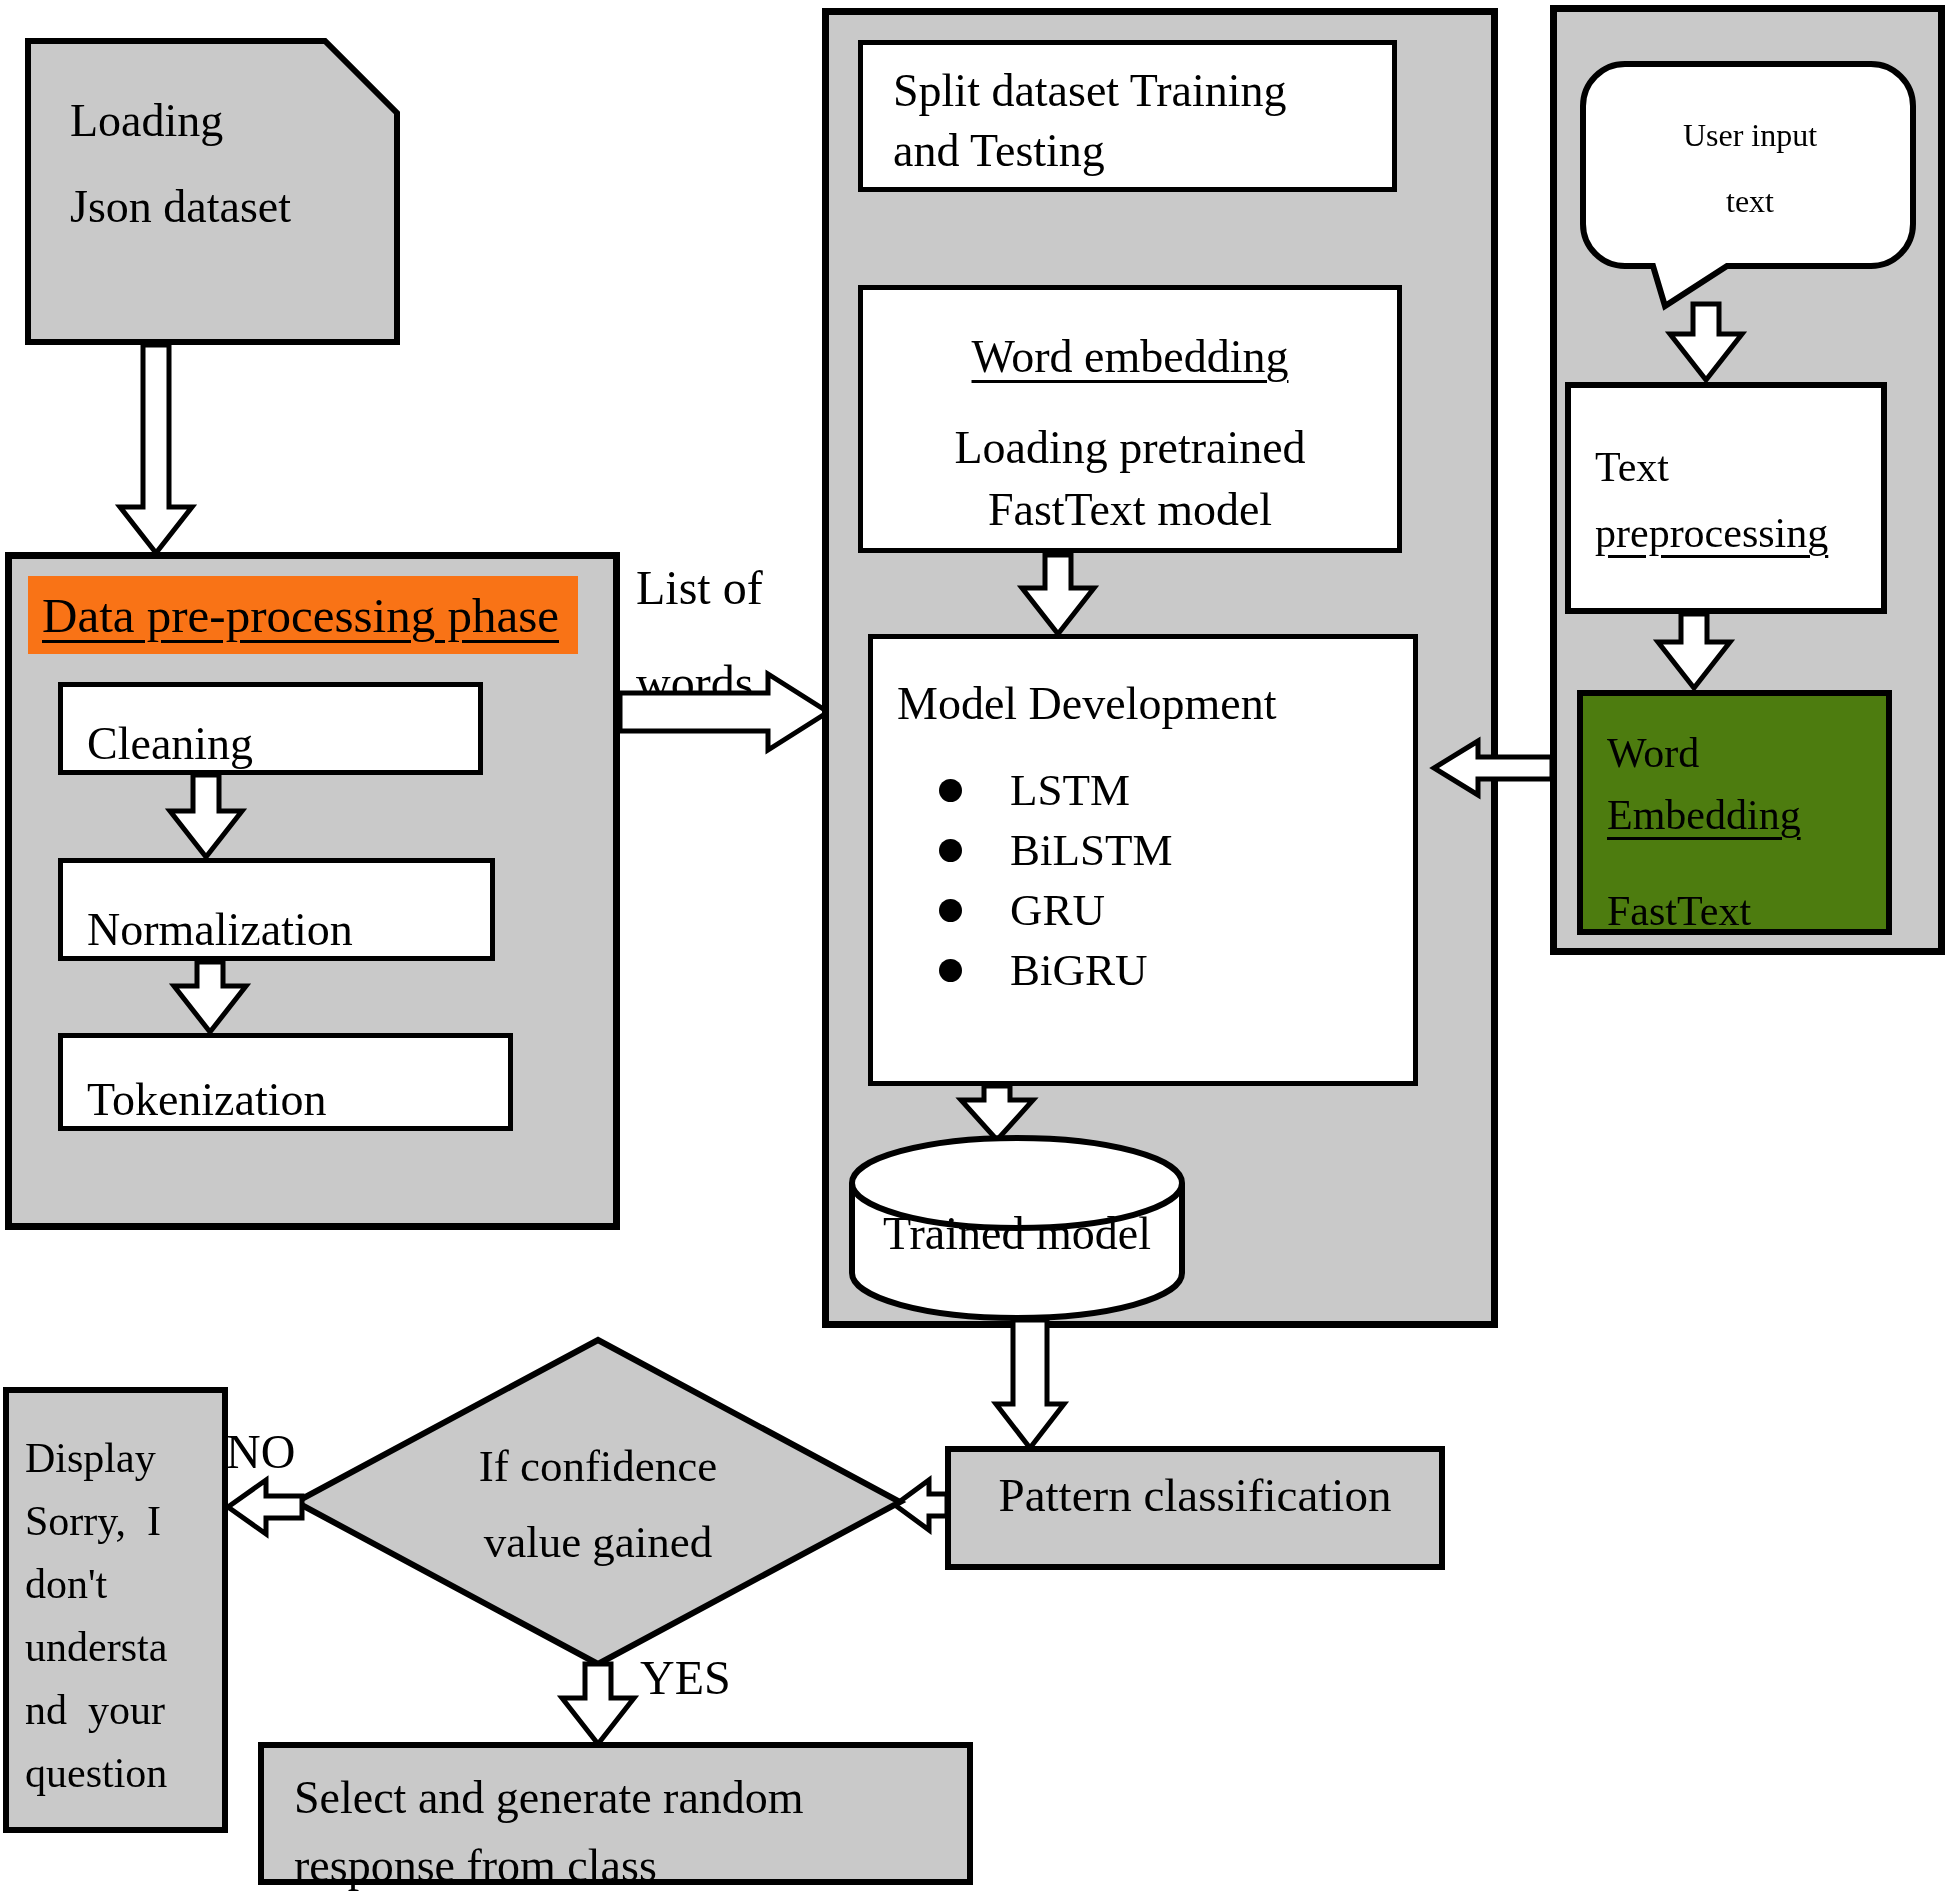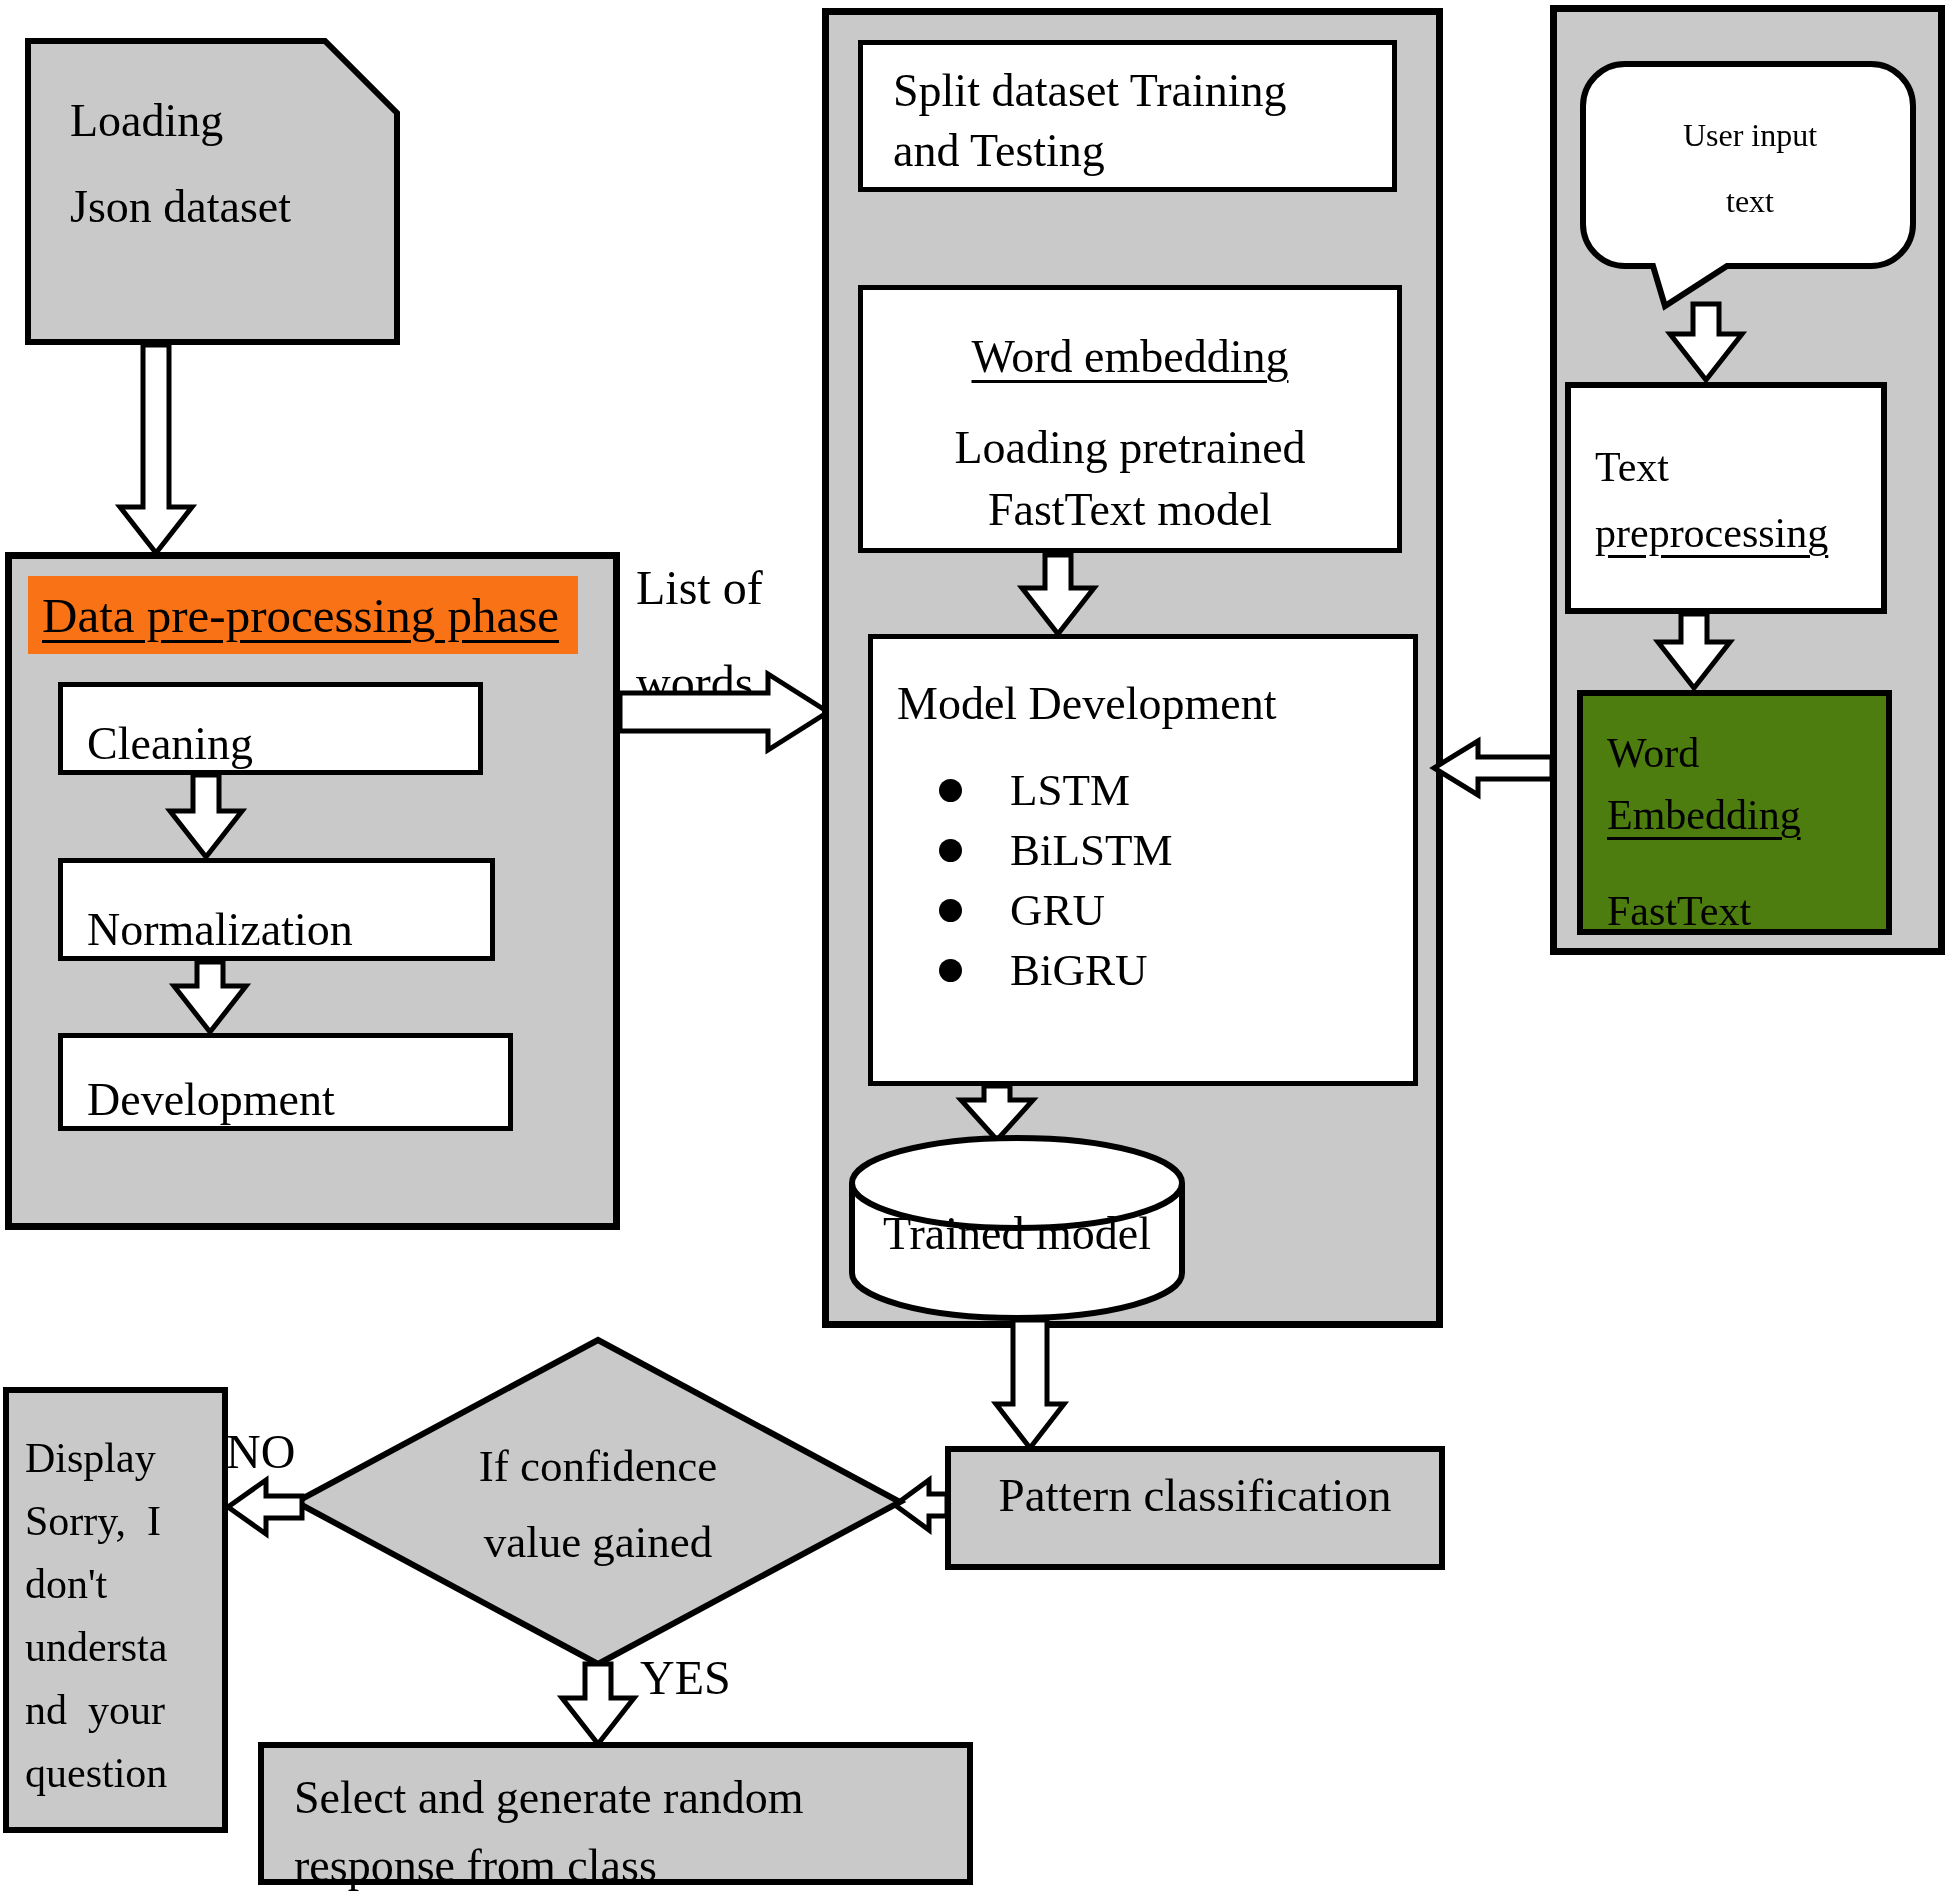--- a/index.html
+++ b/index.html
@@ -89,31 +89,31 @@
     <svg class="abs arrow" style="left:156px; top:214px;" width="76" height="86" viewBox="0 0 76 86">
       <polygon points="25,2 51,2 51,38 74,38 38,84 2,38 25,38"></polygon>
     </svg>
     <div class="abs white box step" style="left:13px; top:299px; width:437px; height:103px;">
       <span>Normalization</span>
     </div>
     <svg class="abs arrow" style="left:160px; top:401px;" width="76" height="74" viewBox="0 0 76 74">
       <polygon points="25,2 51,2 51,26 74,26 38,72 2,26 25,26"></polygon>
     </svg>
     <div class="abs white box step" style="left:13px; top:474px; width:455px; height:98px;">
-      <span>Development</span>
+      <span>Tokenization</span>
     </div>
   </div>
 
   <div class="abs ml low-label">List of
 words</div>
   <svg class="abs arrow" style="left:618px; top:672px;" width="212" height="80" viewBox="0 0 212 80">
     <polygon points="2,21 150,21 150,2 210,40 150,78 150,59 2,59"></polygon>
   </svg>
 
-  <div class="abs gray box b7" style="left:822px; top:8px; width:621px; height:1320px;">
+  <div class="abs gray box b7" style="left:822px; top:8px; width:676px; height:1320px;">
     <div class="abs white box ml split-box">Split dataset Training
 and Testing</div>
     <div class="abs white box embed-box">
       <span class="embed-title ul">Word embedding</span>
       <div class="ml embed-body">Loading pretrained
 FastText model</div>
     </div>
     <svg class="abs arrow" style="left:191px; top:538px;" width="76" height="83" viewBox="0 0 76 83">
       <polygon points="25,2 51,2 51,35 74,35 38,81 2,35 25,35"></polygon>
     </svg>

